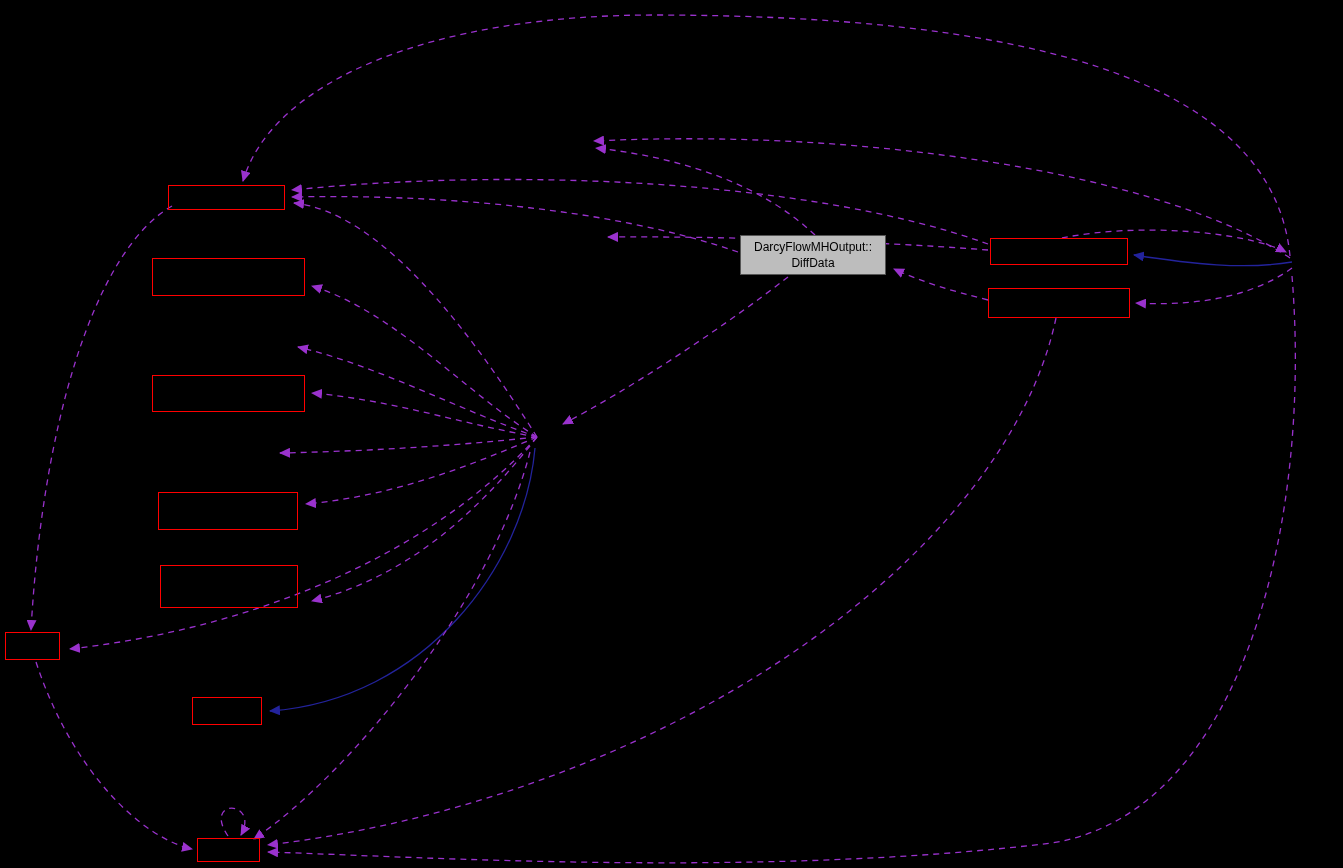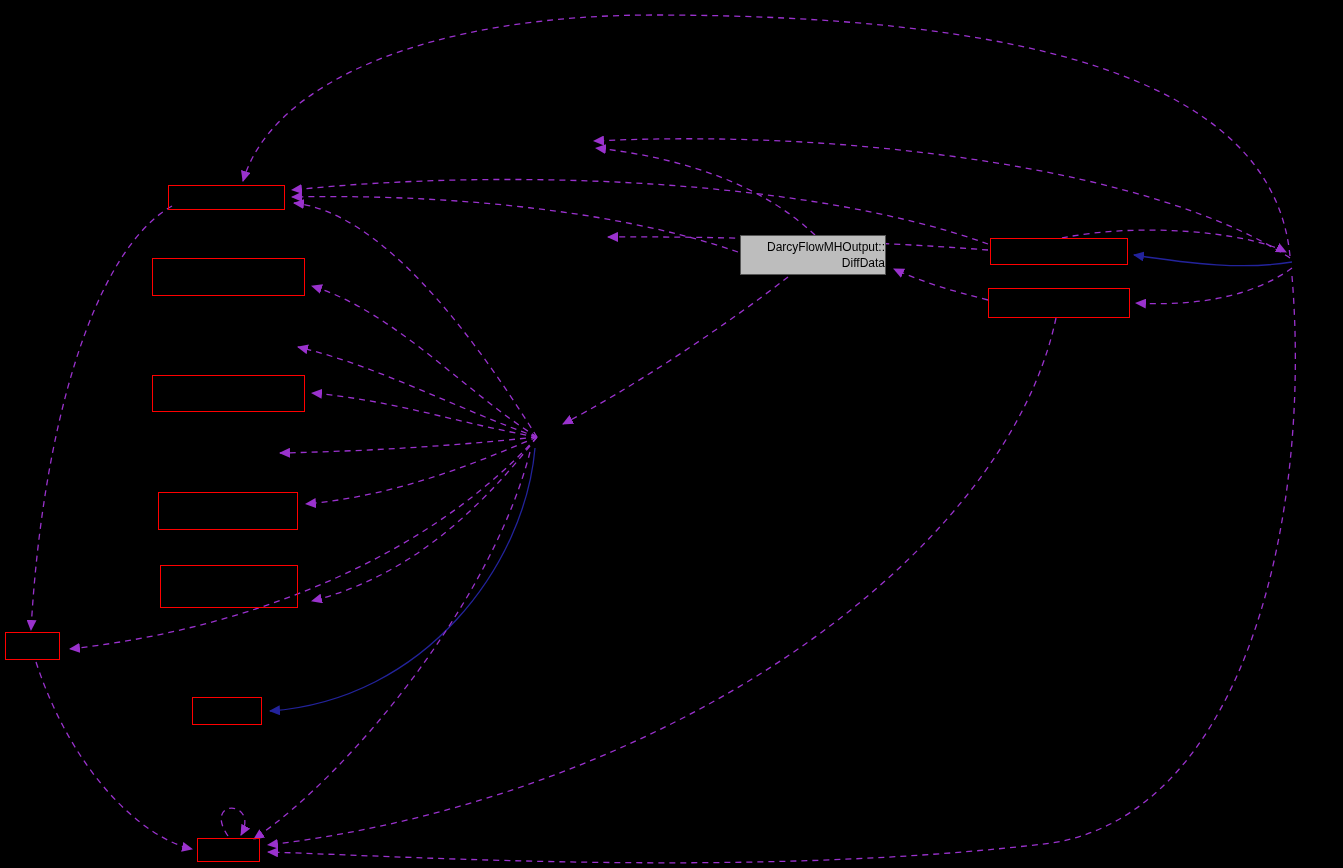--- a/index.html
+++ b/index.html
@@ -96,18 +96,18 @@
       <div class="red-node" style="left: 152px; top: 375px; width: 153px; height: 37px; border-color: rgb(255, 0, 0);"></div>
       <div class="red-node" style="left: 158px; top: 492px; width: 140px; height: 38px; border-color: rgb(255, 0, 0);"></div>
       <div class="red-node" style="left: 160px; top: 565px; width: 138px; height: 43px; border-color: rgb(255, 0, 0);"></div>
       <div class="red-node" style="left: 5px; top: 632px; width: 55px; height: 28px; border-color: rgb(255, 0, 0);"></div>
       <div class="red-node" style="left: 192px; top: 697px; width: 70px; height: 28px; border-color: rgb(255, 0, 0);"></div>
       <div class="red-node" style="left: 197px; top: 838px; width: 63px; height: 24px; border-color: rgb(255, 0, 0);"></div>
       <div class="red-node" style="left: 990px; top: 238px; width: 138px; height: 27px; border-color: rgb(255, 0, 0);"></div>
       <div class="red-node" style="left: 988px; top: 288px; width: 142px; height: 30px; border-color: rgb(255, 0, 0);"></div>
     </div>
 
-  <div class="center-node" style="background: rgb(189, 189, 189); color: rgb(0, 0, 0); align-items: flex-end;">
+  <div class="center-node" style="background: rgb(189, 189, 189); color: rgb(0, 0, 0);">
     <span>DarcyFlowMHOutput::</span>
     <span>DiffData</span>
   </div>
 
 </div>
 
 </body></html>

